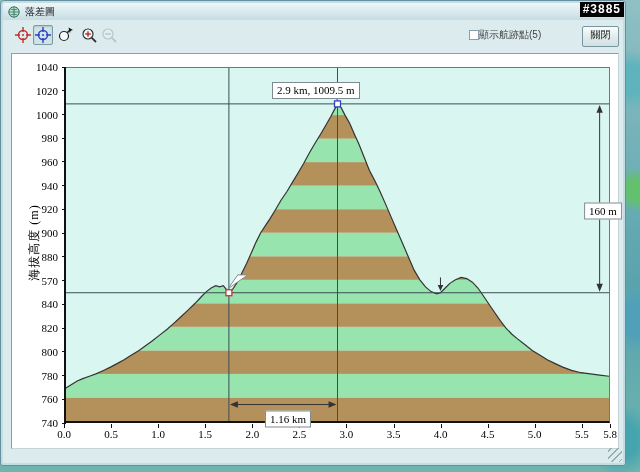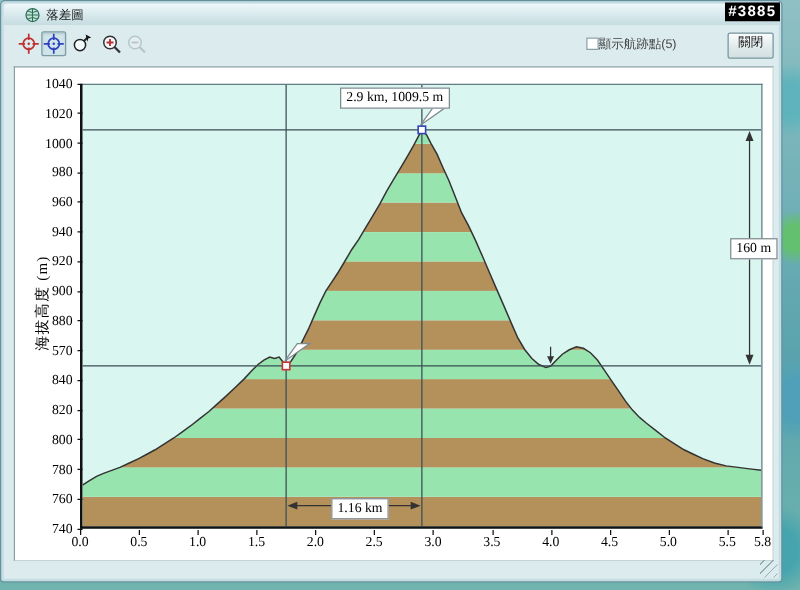--- a/index.html
+++ b/index.html
@@ -19,21 +19,21 @@
     background:#dcebee;
     border:1px solid #63909c;
     border-radius:4px 4px 3px 3px;
     box-shadow: inset 0 0 0 2px #c3dde2;
   }
   
   .titlebar{
     position:absolute; left:2px; top:2px; right:2px; height:17px;
     background:linear-gradient(180deg,#edf7f9 0%, #d7e9ed 55%, #c6dce1 100%);
     border-radius:3px 3px 0 0;
-    display:flex; align-items:center; gap:5px; padding-left:17px;
+    display:flex; align-items:center; gap:5px; padding-left:5px;
   }
   .title-text{ font-size:10px; color:#1a1a1a; }
   .overlay-tag{
     position:absolute; right:1px; top:1px; z-index:50;
     background:#000; color:#fff; font-weight:bold;
     font-size:12px; padding:0 3px 1px 3px; letter-spacing:1px;
   }
   
   .toolbar{ position:absolute; left:2px; top:21px; right:2px; height:28px; }
   .tbtn{
@@ -76,21 +76,21 @@
     font:12px "Liberation Serif", serif; color:#000; text-align:center; letter-spacing:1px;
   }
   .x-axis-title{
     position:absolute; left:270px; top:382px; width:140px; text-align:center;
     font:bold 13px "Liberation Serif", serif; color:#000; letter-spacing:2px;
   }
   .ann-box, .meas-box{
     position:absolute;
     background:#fff; border:1px solid #7f8a90;
     font:11px "Liberation Serif", serif; color:#000;
-    padding:1px 4px; white-space:nowrap; line-height:13px;
+    padding:1px 4px; white-space:nowrap; line-height:13px;margin-top:12px;
   }
   .meas-box{ transform:translate(-50%,-50%);text-align:right; }
   .grip{
     position:absolute; right:3px; bottom:3px; width:14px; height:14px;
     background:repeating-linear-gradient(135deg, transparent 0 2px, #93adb3 2px 3px, transparent 3px 5px);
   }
 </style>
 </head>
 <body>
 

